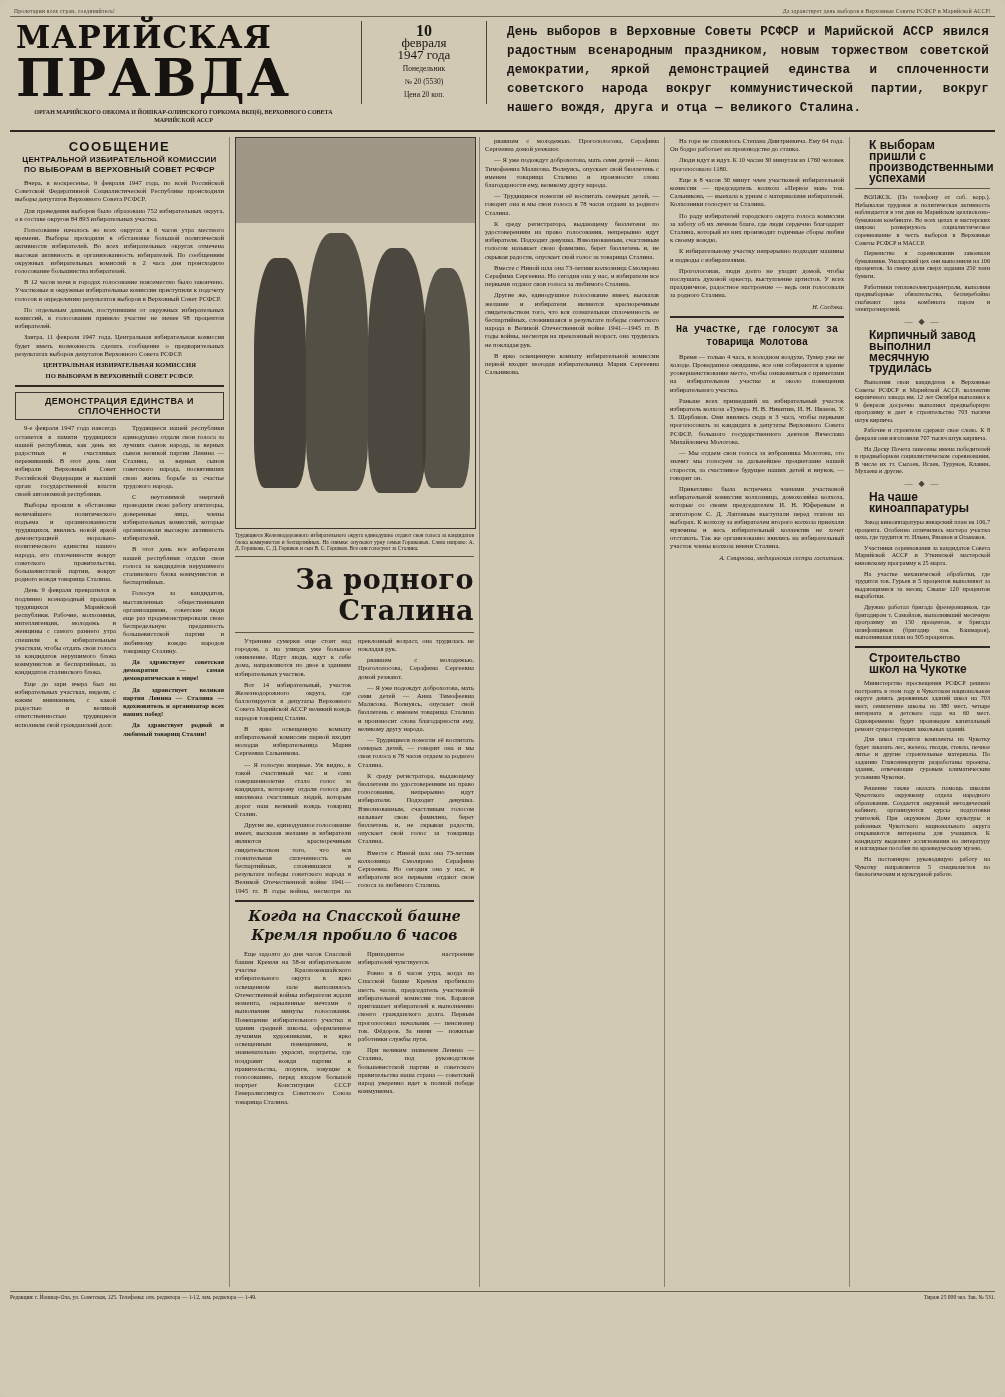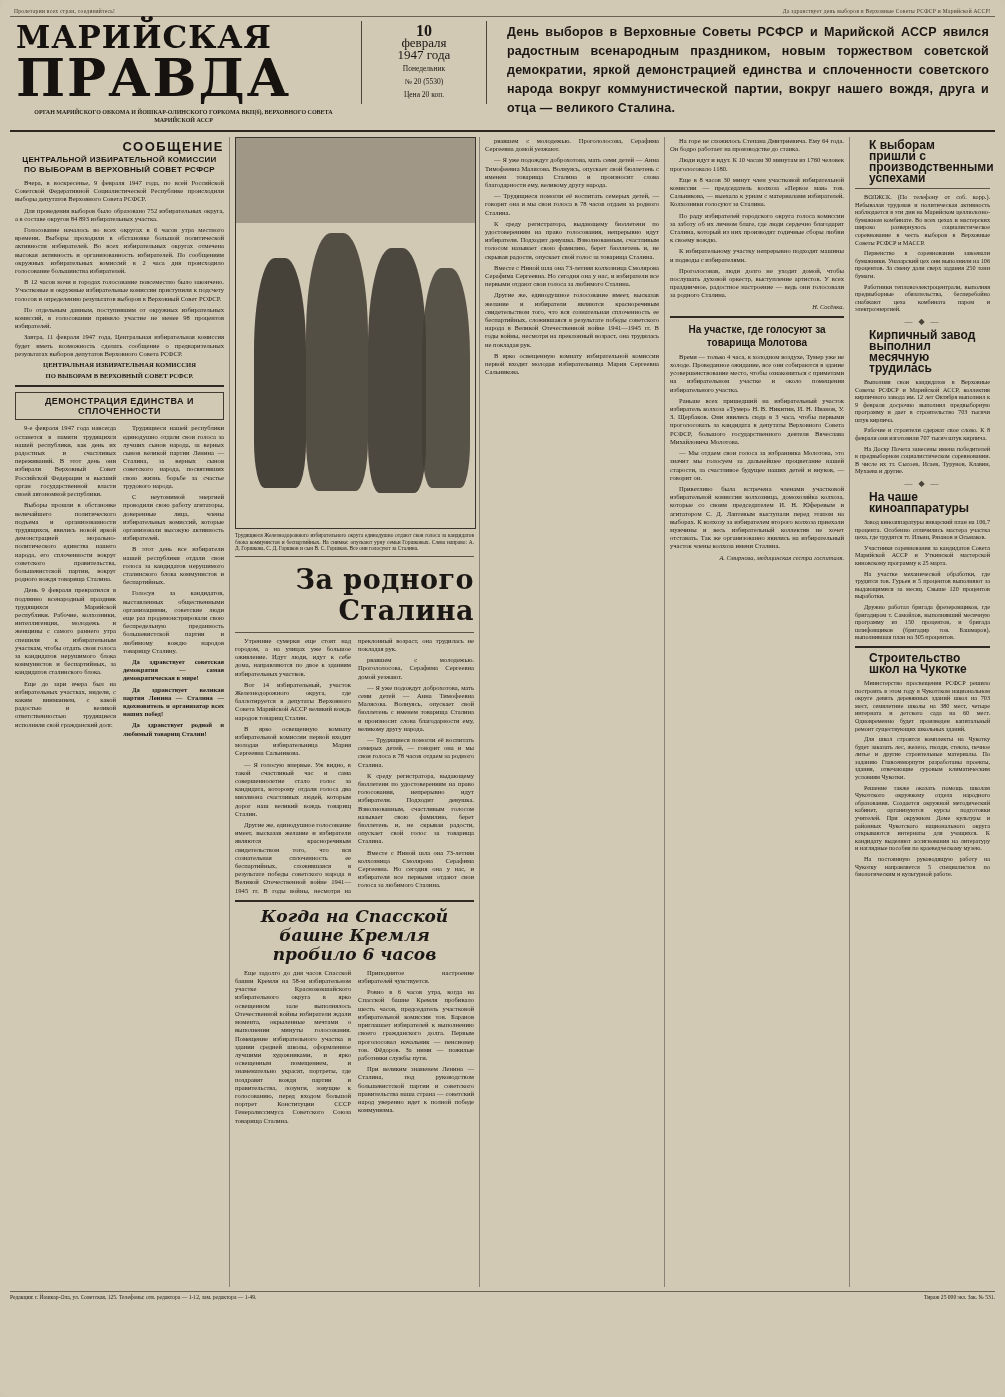--- a/index.html
+++ b/index.html
@@ -61,21 +61,21 @@
     text-align:center;padding:4px 2px;font-size:9px;line-height:12px;
   }
   .mh-date .big{font-size:16px;font-weight:bold;display:block;}
   .mh-date .med{font-size:13px;display:block;}
   .mh-date .small{font-size:7.5px;display:block;margin-top:3px;line-height:10px;}
   .mh-lead{
     flex:1;padding:2px 6px 0 10px;
     font-size:12.5px;line-height:19px;
     font-weight:bold;text-align:justify;
     letter-spacing:.2px;
-    font-family:Liberation Sans, sans-serif;
+    font-family:Liberation Mono, monospace;
   }
   
   .body-grid{
     display:flex;
     gap:0;
     margin-top:5px;
     height:1150px;
   }
   .col{
     padding:0 5px;
@@ -83,21 +83,21 @@
     border-right:1px solid #8a8073;
   }
   .col:last-child{border-right:none;}
   .c1{width:220px;}
   .c2{width:250px;}
   .c3{width:185px;}
   .c4{width:185px;}
   .c5{width:145px;}
   h2.head{
     font-family:"Liberation Sans", sans-serif;
-    font-size:13px;letter-spacing:1.5px;text-align:right;
+    font-size:13px;letter-spacing:1.5px;text-align:center;
     font-weight:bold;margin:2px 0 1px 0;
   }
   h3.subhead{
     font-family:"Liberation Sans", sans-serif;
     font-size:8px;line-height:10px;text-align:center;font-weight:bold;
     margin:0 0 4px 0;letter-spacing:.3px;
   }
   .rule{border-top:1px solid #5d5449;margin:4px 0;}
   .rule-thick{border-top:2px solid #2f2a24;margin:5px 0;}
   p{margin:0 0 3px 0;text-indent:9px;}
@@ -126,25 +126,25 @@
     opacity:.85;
   }
   .caption{font-size:5.4px;line-height:6.6px;text-align:justify;margin-top:3px;}
   .title-script{
     font-family:"DejaVu Serif", serif;
     font-size:27px;text-align:right;font-weight:bold;
     margin:7px 0 6px 0;letter-spacing:.5px;
   }
   .title-script2{
     font-family:"DejaVu Serif", serif;
-    font-size:17px;line-height:19px;text-align:center;font-weight:bold;
+    font-size:14px;line-height:19px;text-align:center;font-weight:bold;
     margin:4px 0 5px 0;font-style:italic;
   }
   .title-small{
-    font-family:Liberation Sans, sans-serif;
+    font-family:Liberation Mono, monospace;
     font-size:10px;line-height:13px;text-align:center;font-weight:bold;
     margin:4px 0 4px 0;
   }
   .orn{
     text-align:center;font-size:8px;letter-spacing:2px;color:#4a433a;margin:4px 0;
   }
   .colhead-sans{
     font-family:"Liberation Sans", sans-serif;
     font-size:12px;line-height:11px;text-align:left;font-weight:bold;margin:3px 14px 4px;
   }

